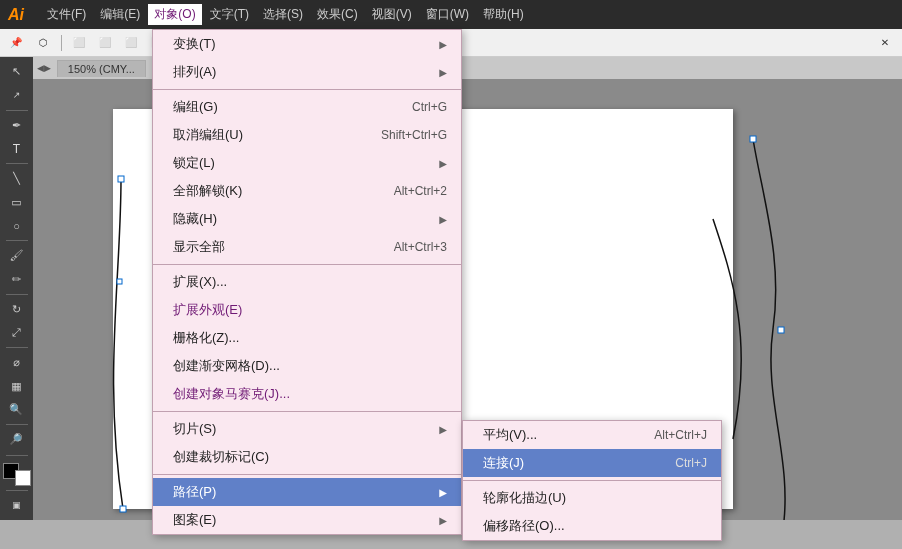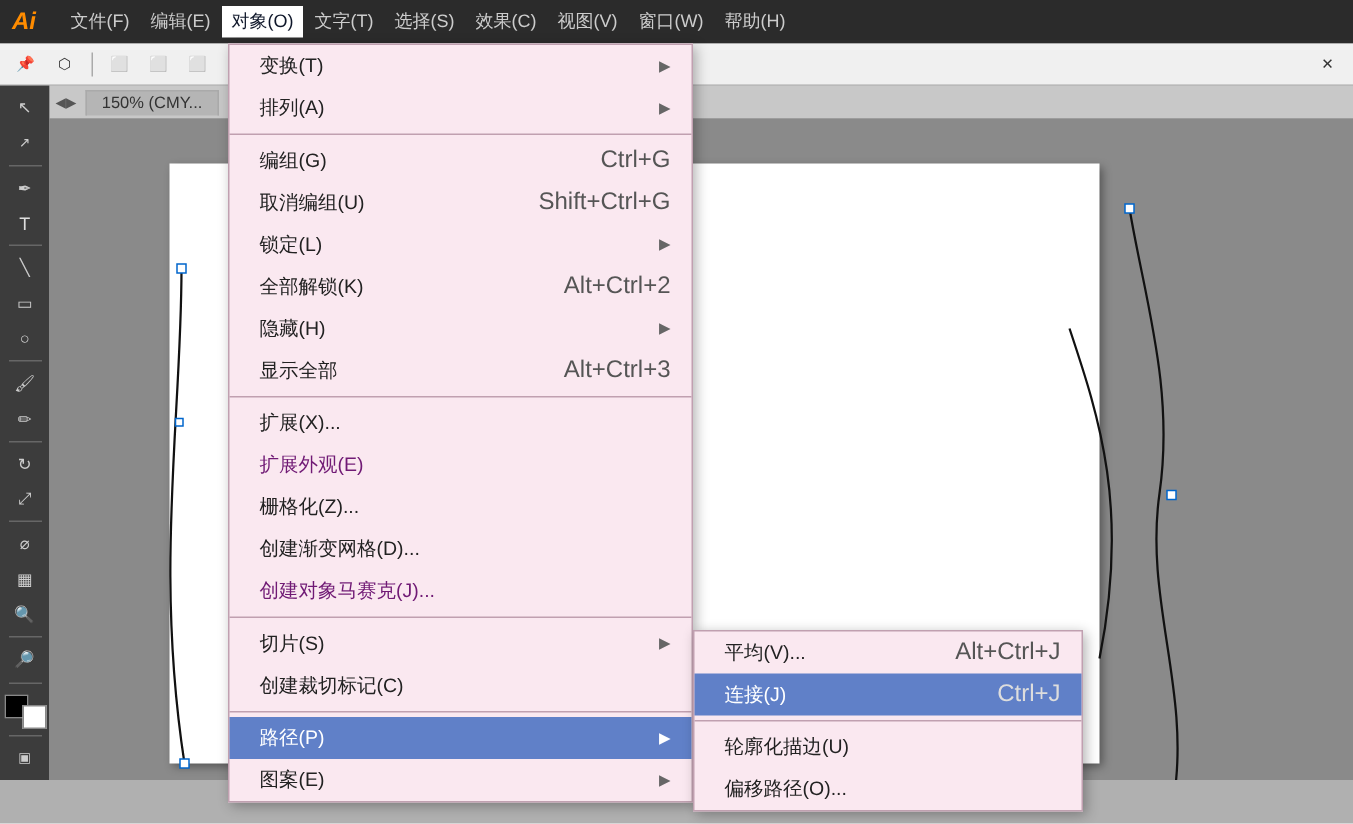--- a/index.html
+++ b/index.html
@@ -33,21 +33,21 @@
       gap: 2px;
     }
     .title-bar-menu-item {
       color: #cccccc;
       font-size: 12px;
       padding: 2px 6px;
       cursor: pointer;
     }
     .title-bar-menu-item.active {
       background: #ffffff;
-      color: #0f172a;
+      color: #701a75;
     }
 
     
     .toolbar-area {
       height: 28px;
       background: #f0f0f0;
       border-bottom: 1px solid #ccc;
       display: flex;
       align-items: center;
       padding: 0 6px;
@@ -224,21 +224,21 @@
       cursor: default;
     }
     .menu-separator {
       height: 1px;
       background: #c0a0b0;
       margin: 3px 0;
     }
     .menu-item-shortcut {
       margin-left: 30px;
       color: #555;
-      font-size: 16px;
+      font-size: 12px;
     }
     .menu-item.highlighted .menu-item-shortcut {
       color: #ddd;
     }
     .menu-item-arrow {
       font-size: 10px;
       color: #666;
     }
     .menu-item.highlighted .menu-item-arrow {
       color: white;

